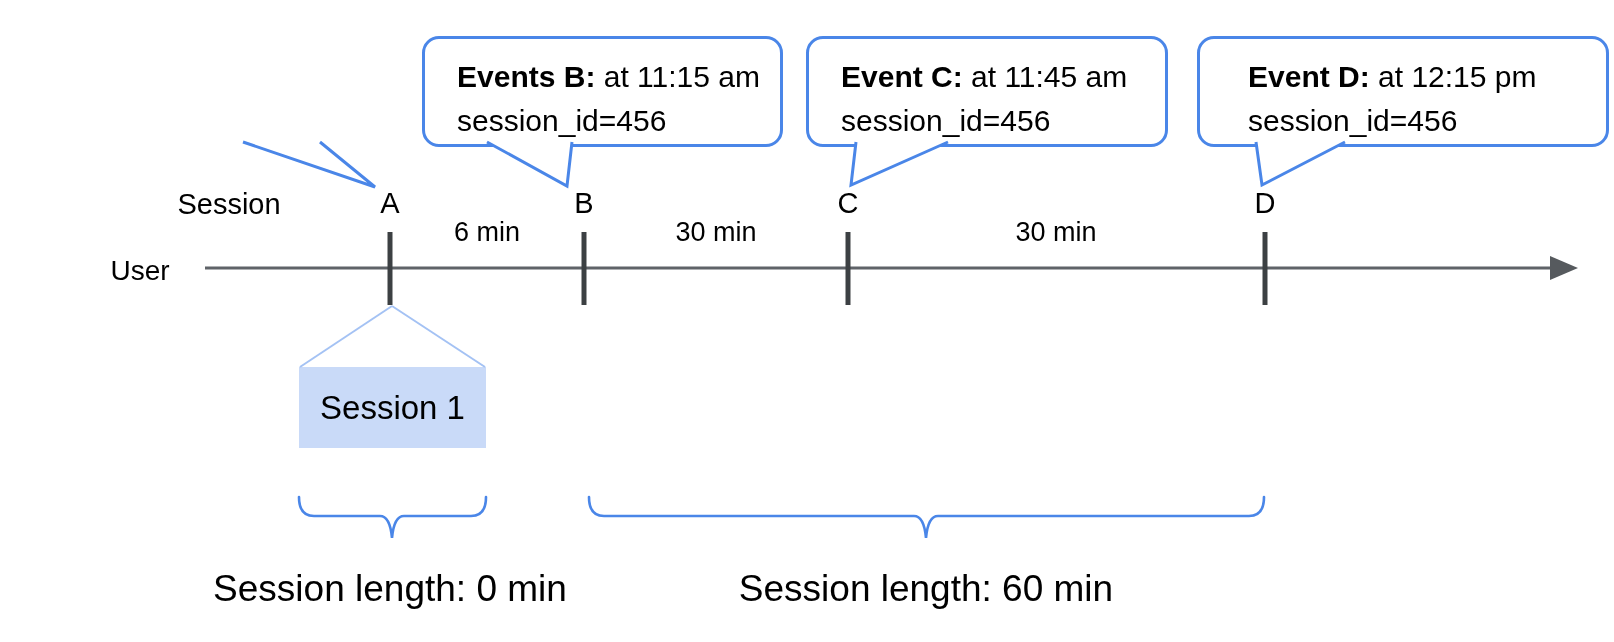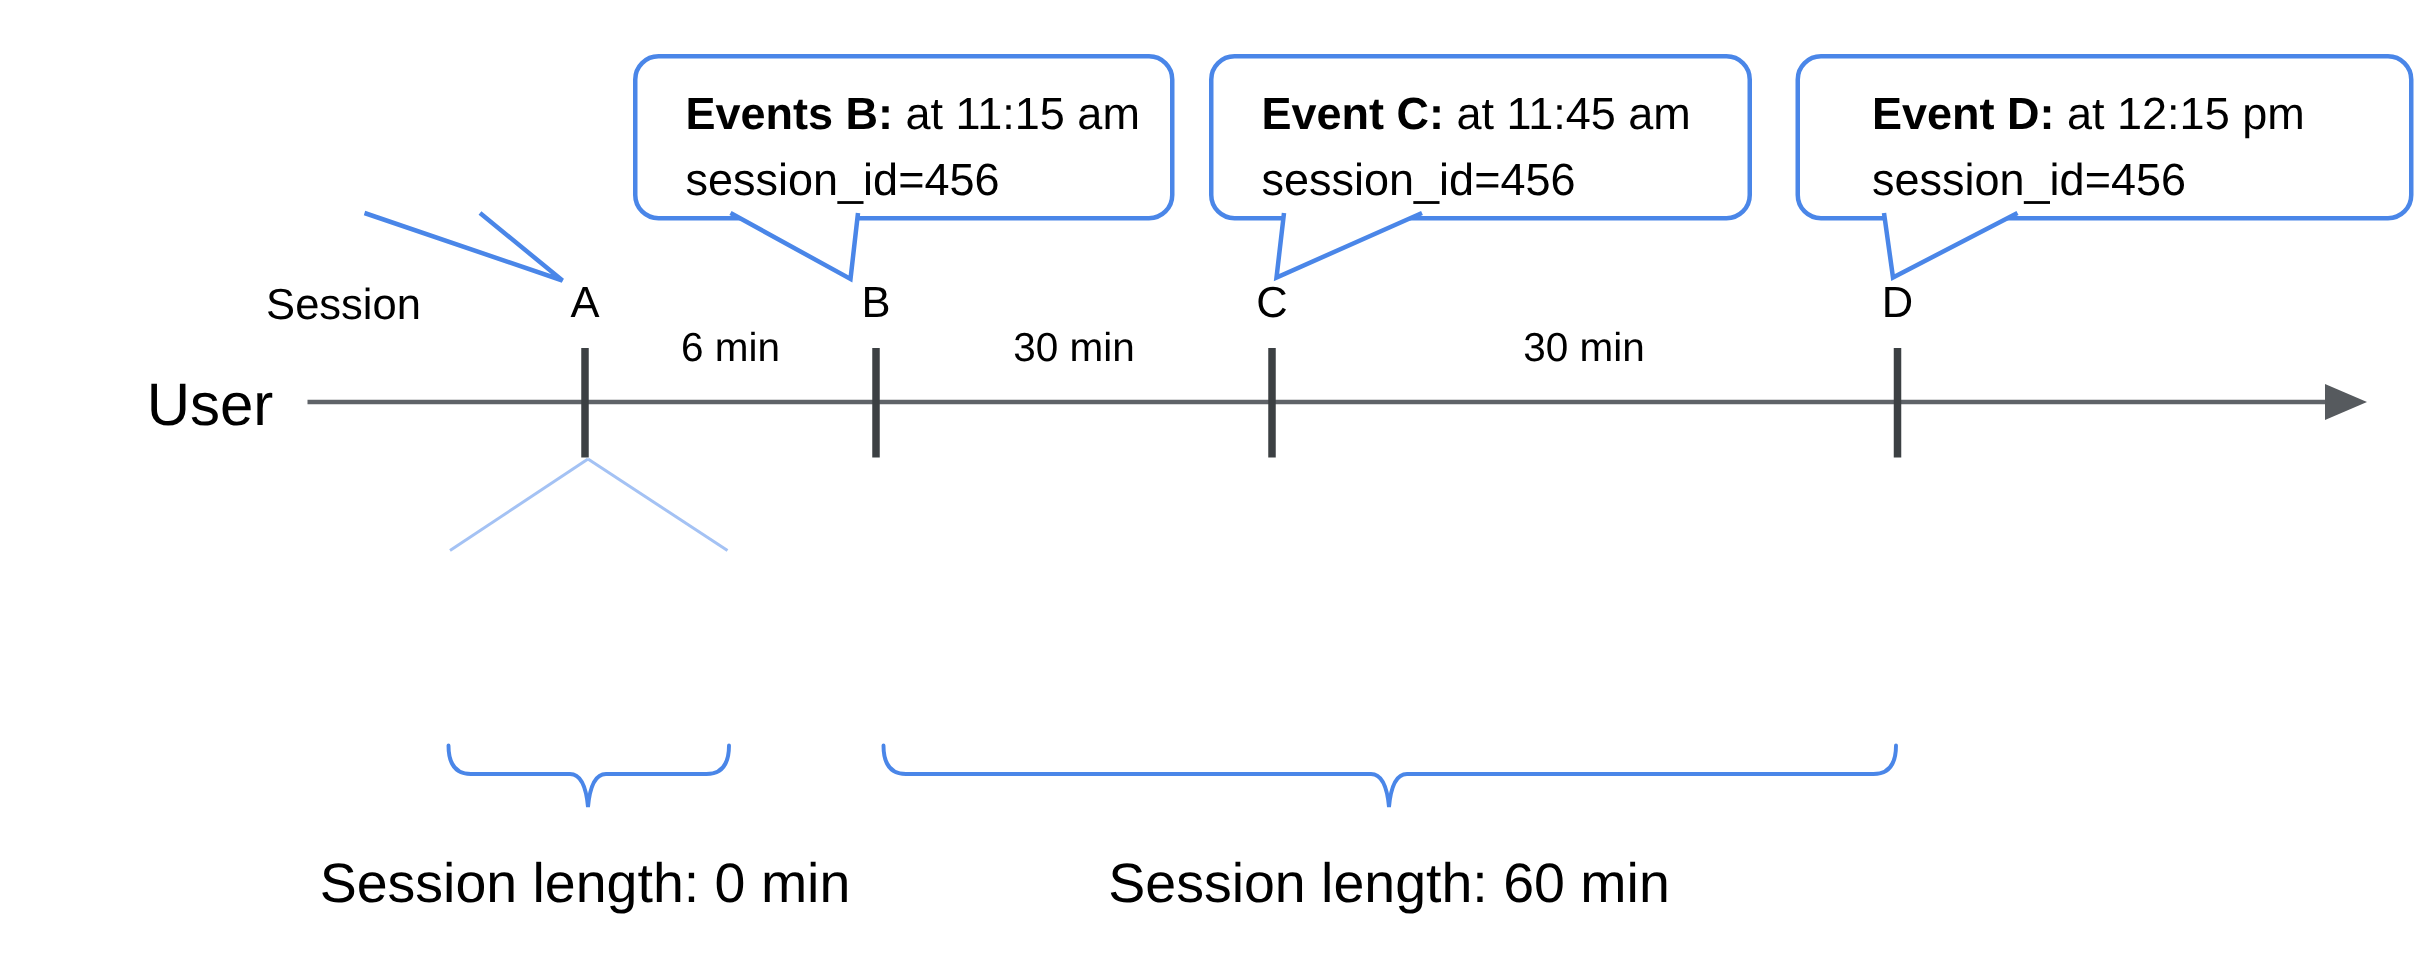--- a/index.html
+++ b/index.html
@@ -17,21 +17,21 @@
   }
   .bubble{
     position:absolute;top:36px;height:111px;box-sizing:border-box;
     background:#ffffff;border:3px solid var(--accent-blue);border-radius:17px;
     padding:16px 0 0 32px;font-size:30px;line-height:44px;white-space:nowrap;
   }
   .bubble .b{font-weight:bold;}
   .overlay{position:absolute;left:0;top:0;width:1614px;height:642px;pointer-events:none;}
   .label{position:absolute;transform:translate(-50%,-50%);white-space:nowrap;}
   .events-label,.event-letter{font-size:29px;}
-  .user-label{font-size:40px;}
+  .user-label{font-size:28px;}
   .interval-label{font-size:27px;}
   .session-box{
     position:absolute;top:367px;height:81px;background:var(--session-fill);
     display:flex;align-items:center;justify-content:center;font-size:33px;
   }
   .length-label{font-size:37px;}
   .tl-line{stroke:var(--timeline-gray);stroke-width:3;}
   .tl-arrowhead{fill:#565a5e;}
   .tick{stroke:var(--tick-gray);stroke-width:5;}
   .tail{fill:#ffffff;stroke:var(--accent-blue);stroke-width:3;stroke-linejoin:miter;}
@@ -61,20 +61,23 @@
 
   <div class="label event-letter" style="left:390px;top:203px;">A</div>
   <div class="label event-letter" style="left:584px;top:203px;">B</div>
   <div class="label event-letter" style="left:848px;top:203px;">C</div>
   <div class="label event-letter" style="left:1265px;top:203px;">D</div>
 
   <div class="label interval-label" style="left:487px;top:232px;">6 min</div>
   <div class="label interval-label" style="left:716px;top:232px;">30 min</div>
   <div class="label interval-label" style="left:1056px;top:232px;">30 min</div>
 
+  <div class="session-box" style="left:299px;width:187px;">
+    <span>Session 1</span>
+  </div>
 
   <div class="label length-label" style="left:390px;top:589px;">Session length: 0 min</div>
   <div class="label length-label" style="left:926px;top:589px;">Session length: 60 min</div>
 
   <svg class="overlay" viewBox="0 0 1614 642">
 
     <line class="tl-line" x1="205" y1="268" x2="1552" y2="268"></line>
     <polygon class="tl-arrowhead" points="1550,256 1578,268 1550,280"></polygon>
 
     <line class="tick" x1="390" y1="232" x2="390" y2="305"></line>

